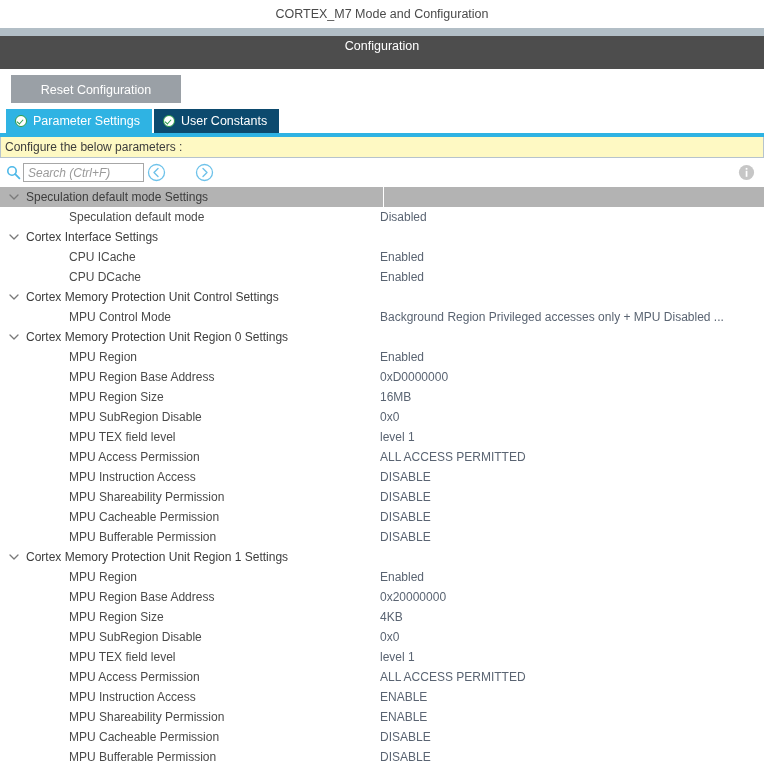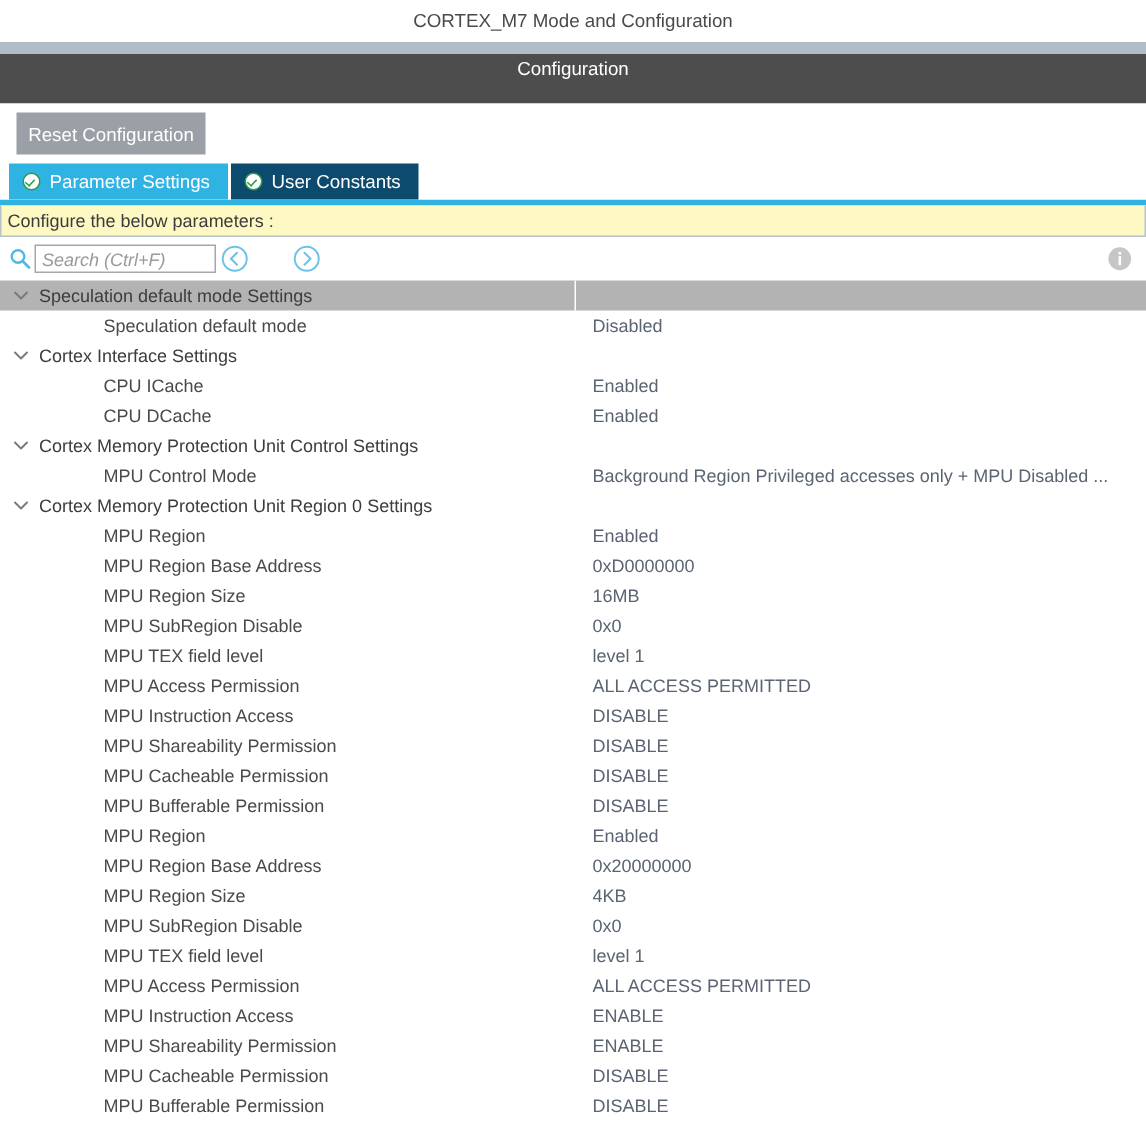--- a/index.html
+++ b/index.html
@@ -46,21 +46,21 @@
   
   .button-zone {
     height: 40px;
     background: #ffffff;
     padding-top: 6px;
     box-sizing: border-box;
   }
   .reset-button {
     margin-left: 11px;
     display: inline-block;
-    width: 126px;
+    width: 170px;
     height: 28px;
     line-height: 28px;
     text-align: center;
     background: #9aa0a6;
     color: #ffffff;
     font-size: 12.5px;
     border: none;
     cursor: pointer;
     font-family: "Liberation Sans", sans-serif;
   }
@@ -217,21 +217,21 @@
   }
   .row.group .label {
     left: 26px;
   }
   .row.child .label {
     left: 69px;
     color: #4a4a4a;
   }
   .row .value {
     position: absolute;
-    left: 395px;
+    left: 380px;
     color: #5a6472;
     max-width: 372px;
     overflow: hidden;
     text-overflow: ellipsis;
     white-space: nowrap;
   }
 </style>
 </head>
 <body>
 
@@ -360,20 +360,26 @@
       <span class="value">DISABLE</span>
     </div>
     <div class="row child">
       <span class="label">MPU Cacheable Permission</span>
       <span class="value">DISABLE</span>
     </div>
     <div class="row child">
       <span class="label">MPU Bufferable  Permission</span>
       <span class="value">DISABLE</span>
     </div>
+    <div class="row group transparent">
+      <span class="twisty"><svg width="12" height="20" viewBox="0 0 12 20">
+          <path d="M2 8 L6 12 L10 8" fill="none" stroke="#7a7a7a" stroke-width="1.3" stroke-linecap="round" stroke-linejoin="round"></path>
+        </svg></span>
+      <span class="label">Cortex Memory Protection Unit Region 1 Settings</span>
+    </div>
     <div class="row child">
       <span class="label">MPU Region</span>
       <span class="value">Enabled</span>
     </div>
     <div class="row child">
       <span class="label">MPU Region Base Address</span>
       <span class="value">0x20000000</span>
     </div>
     <div class="row child">
       <span class="label">MPU Region Size</span>

